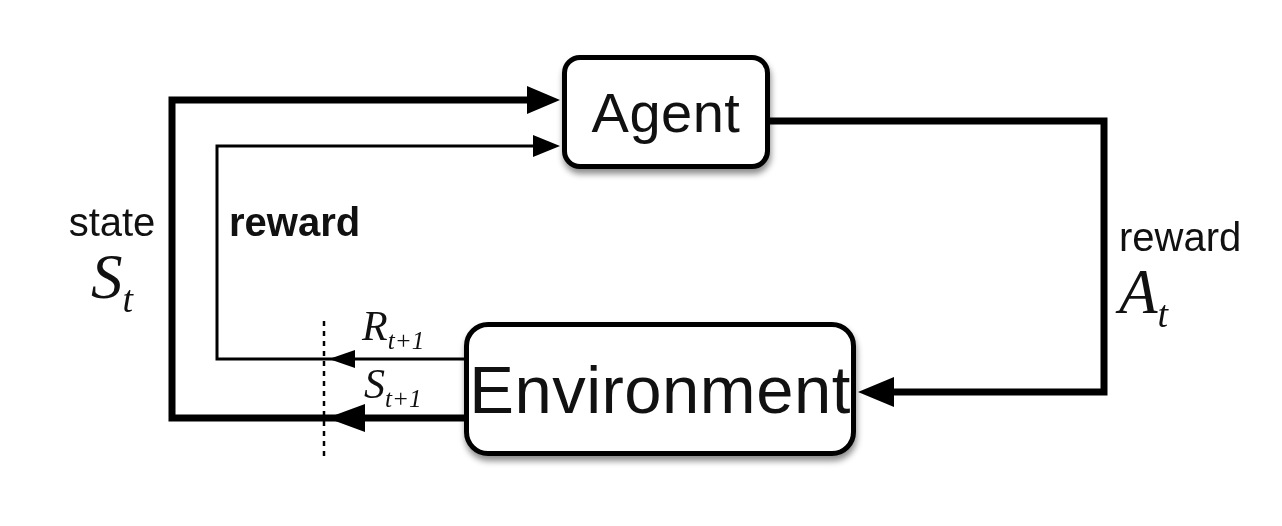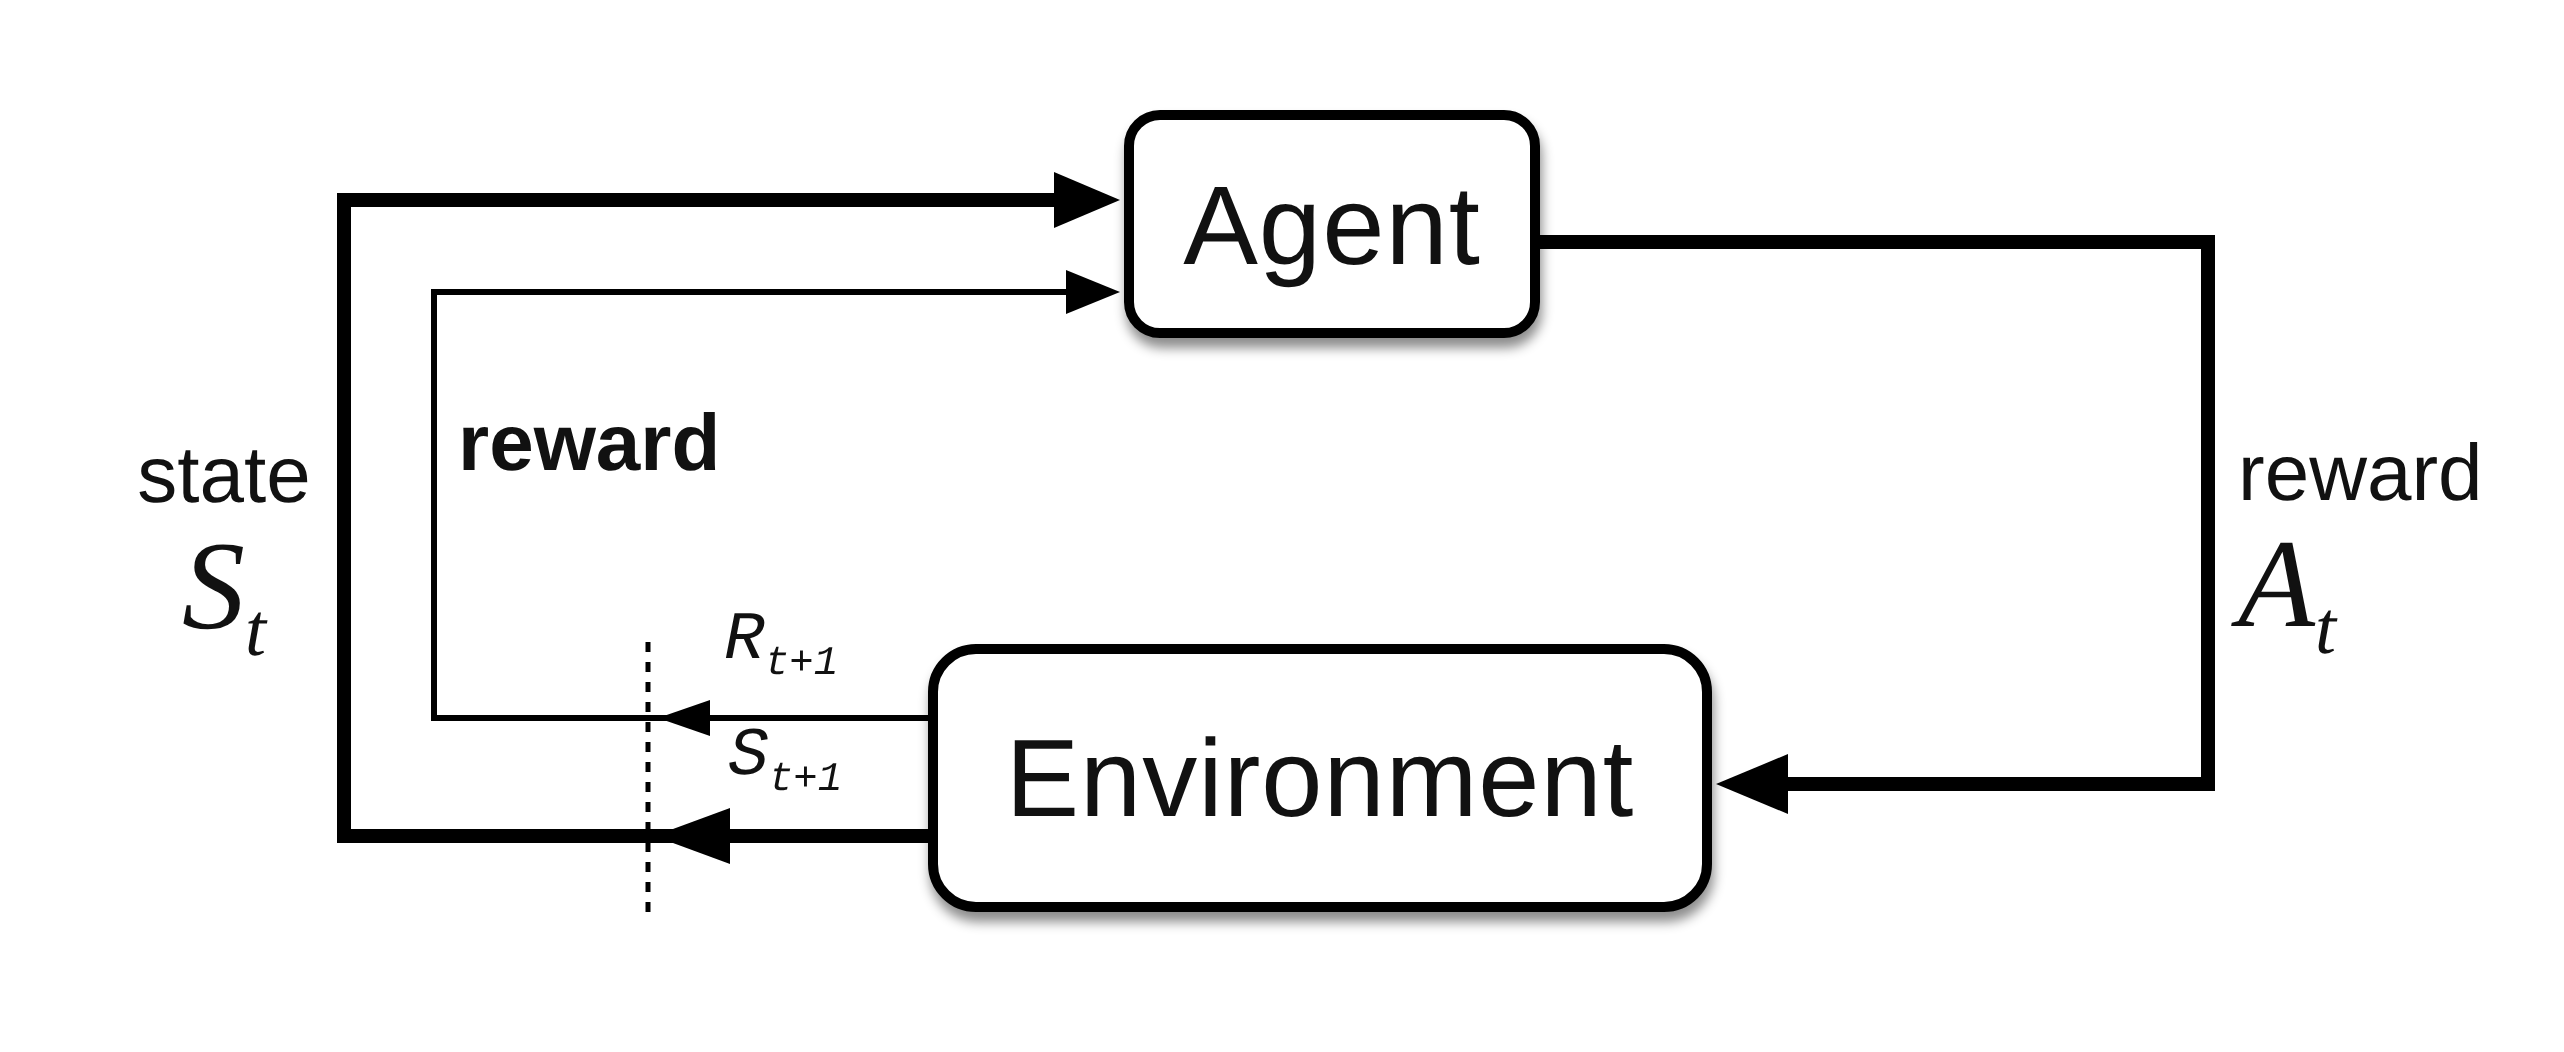--- a/index.html
+++ b/index.html
@@ -43,21 +43,21 @@
     height: 114px;
     border-radius: 18px;
   }
   .box-environment {
     left: 464px;
     top: 322px;
     width: 392px;
     height: 134px;
     border-radius: 24px;
   }
-  .box-environment .node-label { font-size: 55px; text-align: right; }
+  .box-environment .node-label { font-size: 67px; text-align: right; }
 
   .edge-label-group {
     position: absolute;
     color: #111111;
   }
   .edge-word {
     font-size: 40px;
     line-height: 1.08;
     white-space: nowrap;
   }
@@ -66,29 +66,27 @@
     font-style: italic;
     font-size: 63px;
     line-height: 1.05;
     white-space: nowrap;
   }
   .math sub {
     font-size: 0.6em;
     line-height: 0;
   }
   .math-small {
-    font-size: 34px;
-    font-family: Liberation Mono, monospace;
+    font-size: 42px;
   }
   .grp-state {
     left: 52px;
     top: 201px;
     width: 120px;
     text-align: center;
-    margin-top: 16px;
   }
   .grp-reward {
     left: 229px;
     top: 201px;
     text-align: left;
     font-weight: bold;
   }
   .grp-action {
     left: 1119px;
     top: 216px;

